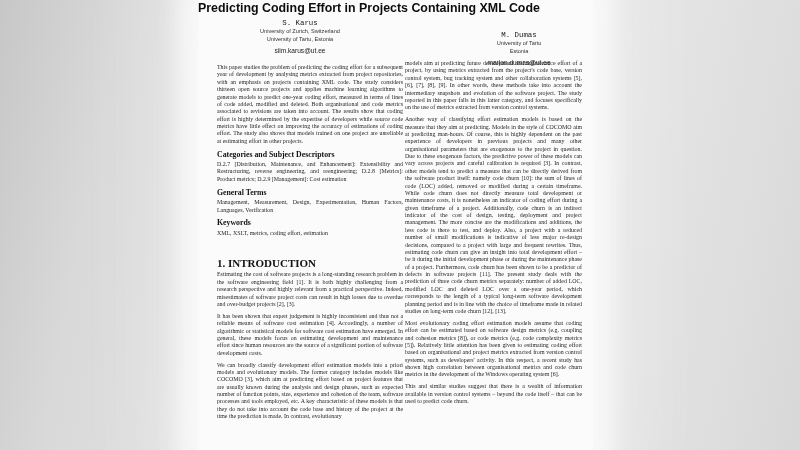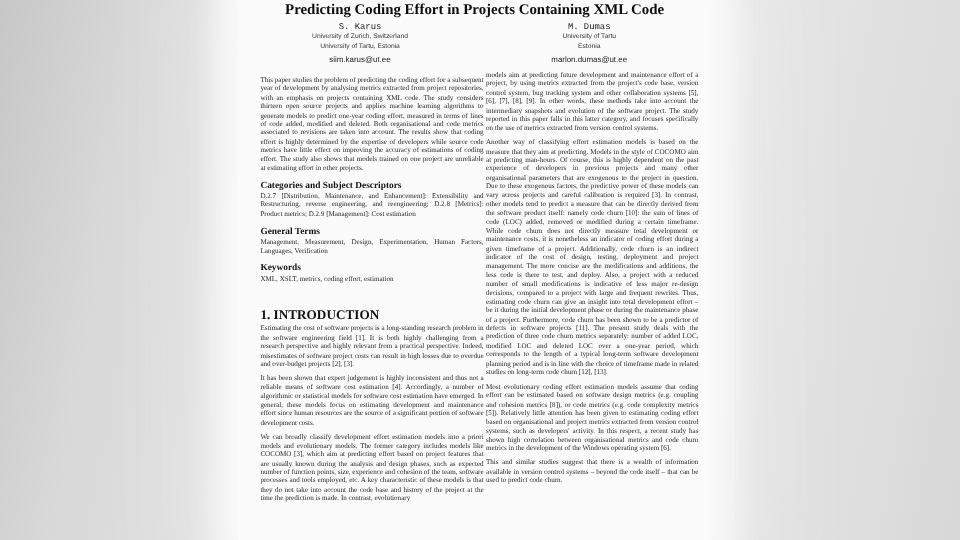--- a/index.html
+++ b/index.html
@@ -19,31 +19,31 @@
     height: 450px;
     background: #fbfbfb;
     box-shadow: 0 0 22px 20px rgba(250,250,250,0.92), 0 0 70px 40px rgba(245,245,245,0.45);
     overflow: hidden;
     color: #222;
   }
   .title {
     margin: 0;
     padding-top: 2px;
     width: 100%;
-    text-align: center;
-    font-family: Liberation Serif, serif;
+    text-align: left;
+    font-family: Liberation Sans, sans-serif;
     font-weight: bold;
     font-size: 12.4px;
     line-height: 1.12;
     color: #0d0d0d;
   }
   .authors { position: absolute; top: 19px; left: 0; width: 100%; height: 40px; }
   .author { position: absolute; top: 0; width: 200px; text-align: center; font-family: "Liberation Sans", sans-serif; color: #222; }
   .author-a { left: 2px; }
-  .author-b { left: 193px; }
+  .author-b { left: 221px; margin-top: 12px; }
   .a-name  { font-size: 7.4px; line-height: 1.25; color: #1a1a1a; font-family: Liberation Mono, monospace; }
   .a-affil { font-size: 5.6px; line-height: 1.35; color: #333; }
   .a-email { font-size: 6.6px; margin-top: 3.5px; color: #1a1a1a; }
   .col {
     position: absolute;
     text-align: justify;
     font-size: 5.9px;
     line-height: 1.25;
     color: #262626;
   }

